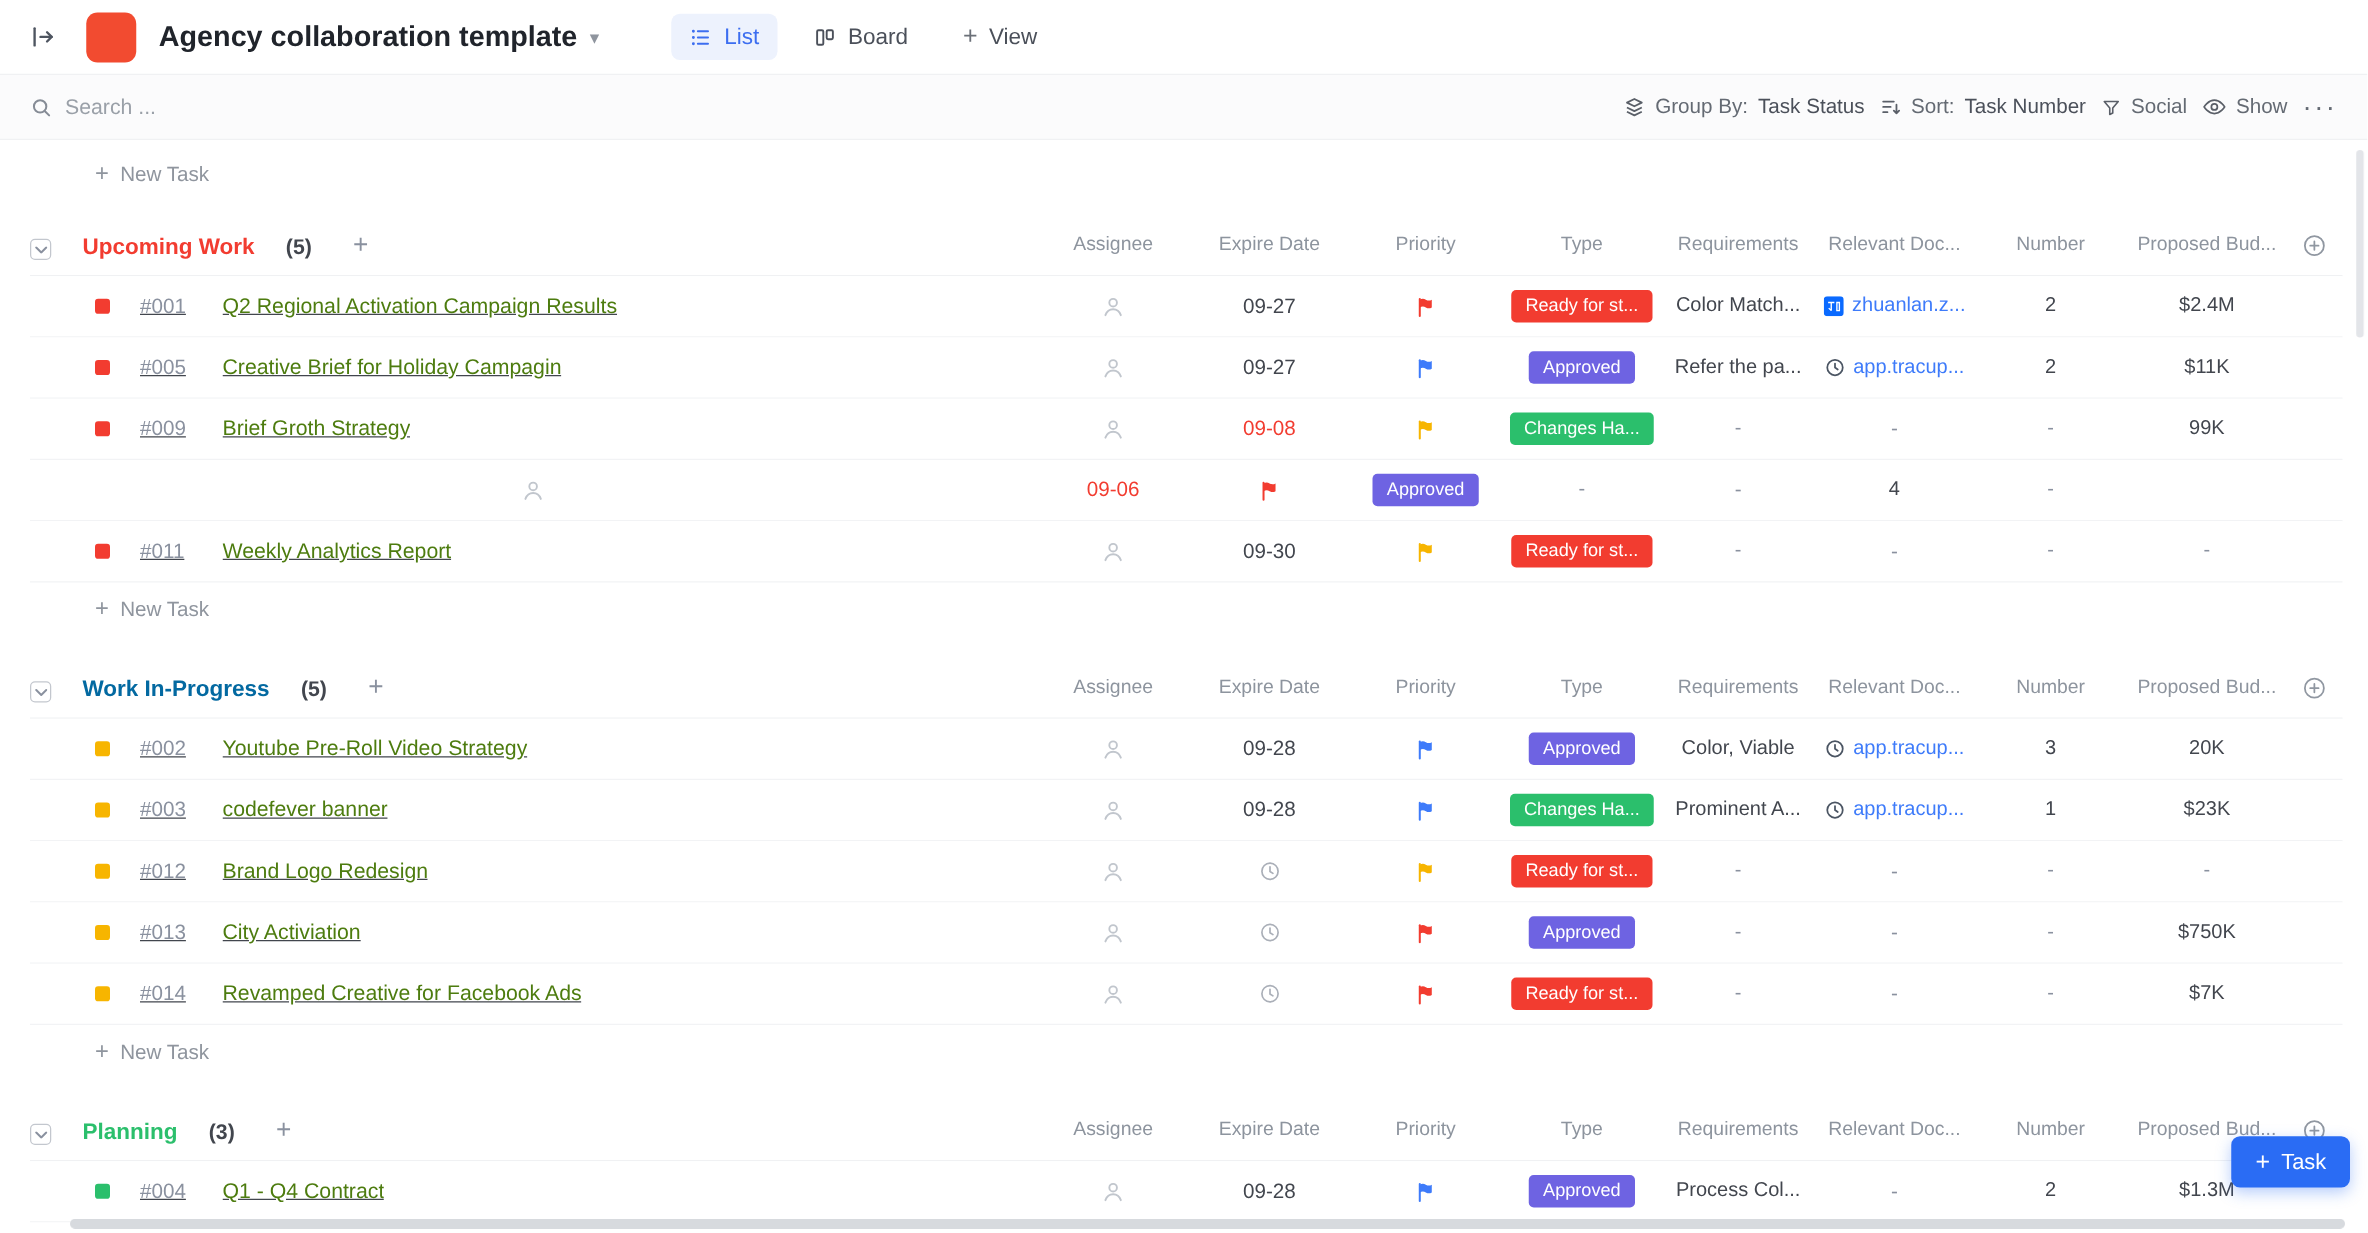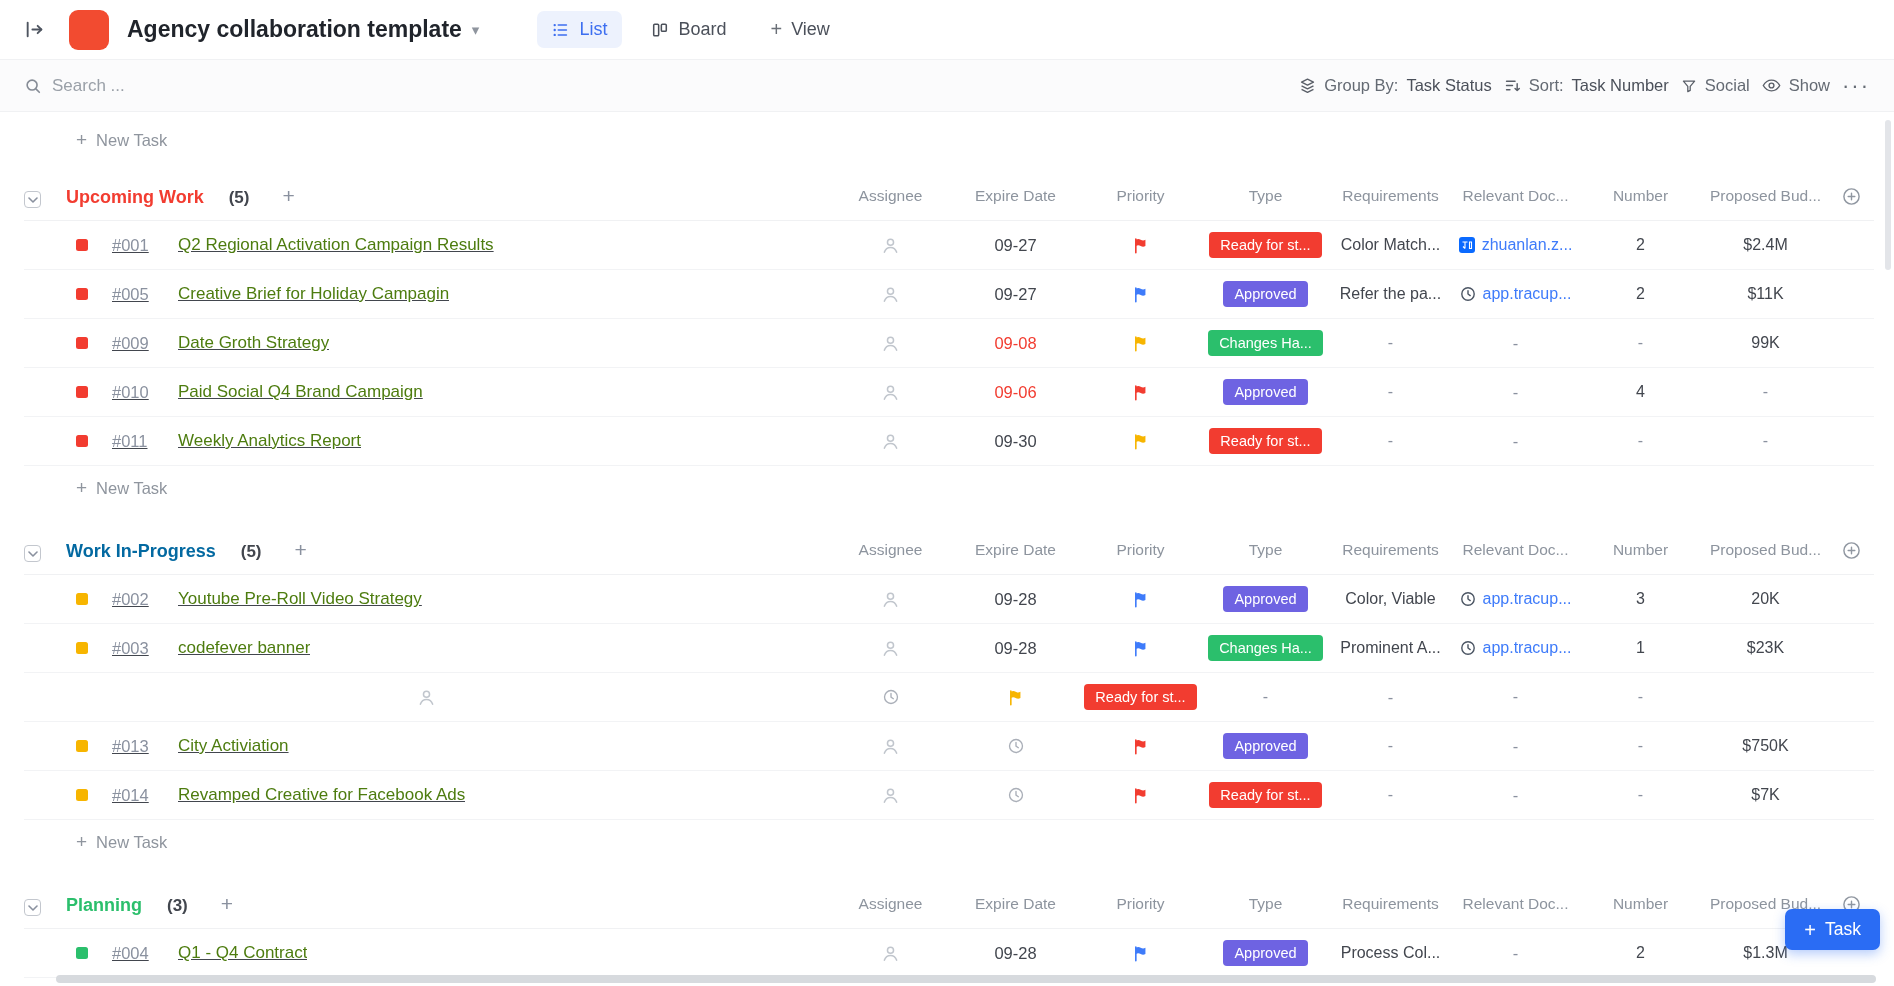--- a/index.html
+++ b/index.html
@@ -294,21 +294,21 @@
     </div>
     <div class="cell budget">
       <span>$11K</span>
     </div>
     <div class="cell"></div>
   </div>
           <div class="grid row">
     <div class="r-left">
       <span class="bullet" style="background: rgb(242, 60, 48);"></span>
       <span class="rid">#009</span>
-      <span class="rtitle">Date Groth Strategy</span>
+      <span class="rtitle">Brief Groth Strategy</span>
     </div>
     <div class="cell">
       <svg viewBox="0 0 20 20" width="19" height="19" fill="none" stroke="#c1c6cd" stroke-width="1.6" stroke-linecap="round">
                 <circle cx="10" cy="6.5" r="3.2"></circle>
                 <path d="M3.5 17c1.2-3.4 3.9-5 6.5-5s5.3 1.6 6.5 5"></path>
               </svg>
     </div>
     <div class="cell">
       <span class="edate overdue">09-08</span>
 
@@ -331,25 +331,20 @@
     </div>
     <div class="cell num">
       <span class="muted">-</span>
     </div>
     <div class="cell budget">
       <span>99K</span>
     </div>
     <div class="cell"></div>
   </div>
           <div class="grid row">
-    <div class="r-left">
-      <span class="bullet" style="background: rgb(242, 60, 48);"></span>
-      <span class="rid">#010</span>
-      <span class="rtitle">Paid Social Q4 Brand Campaign</span>
-    </div>
     <div class="cell">
       <svg viewBox="0 0 20 20" width="19" height="19" fill="none" stroke="#c1c6cd" stroke-width="1.6" stroke-linecap="round">
                 <circle cx="10" cy="6.5" r="3.2"></circle>
                 <path d="M3.5 17c1.2-3.4 3.9-5 6.5-5s5.3 1.6 6.5 5"></path>
               </svg>
     </div>
     <div class="cell">
       <span class="edate overdue">09-06</span>
 
     </div>
@@ -539,20 +534,25 @@
     </div>
     <div class="cell num">
       <span>1</span>
     </div>
     <div class="cell budget">
       <span>$23K</span>
     </div>
     <div class="cell"></div>
   </div>
           <div class="grid row">
+    <div class="r-left">
+      <span class="bullet" style="background: rgb(247, 181, 0);"></span>
+      <span class="rid">#012</span>
+      <span class="rtitle">Brand Logo Redesign</span>
+    </div>
     <div class="cell">
       <svg viewBox="0 0 20 20" width="19" height="19" fill="none" stroke="#c1c6cd" stroke-width="1.6" stroke-linecap="round">
                 <circle cx="10" cy="6.5" r="3.2"></circle>
                 <path d="M3.5 17c1.2-3.4 3.9-5 6.5-5s5.3 1.6 6.5 5"></path>
               </svg>
     </div>
     <div class="cell">
 
       <svg class="clock" viewBox="0 0 20 20" width="18" height="18" fill="none" stroke="#aaafb8" stroke-width="1.5" stroke-linecap="round">
                 <circle cx="10" cy="10" r="7.2"></circle>

